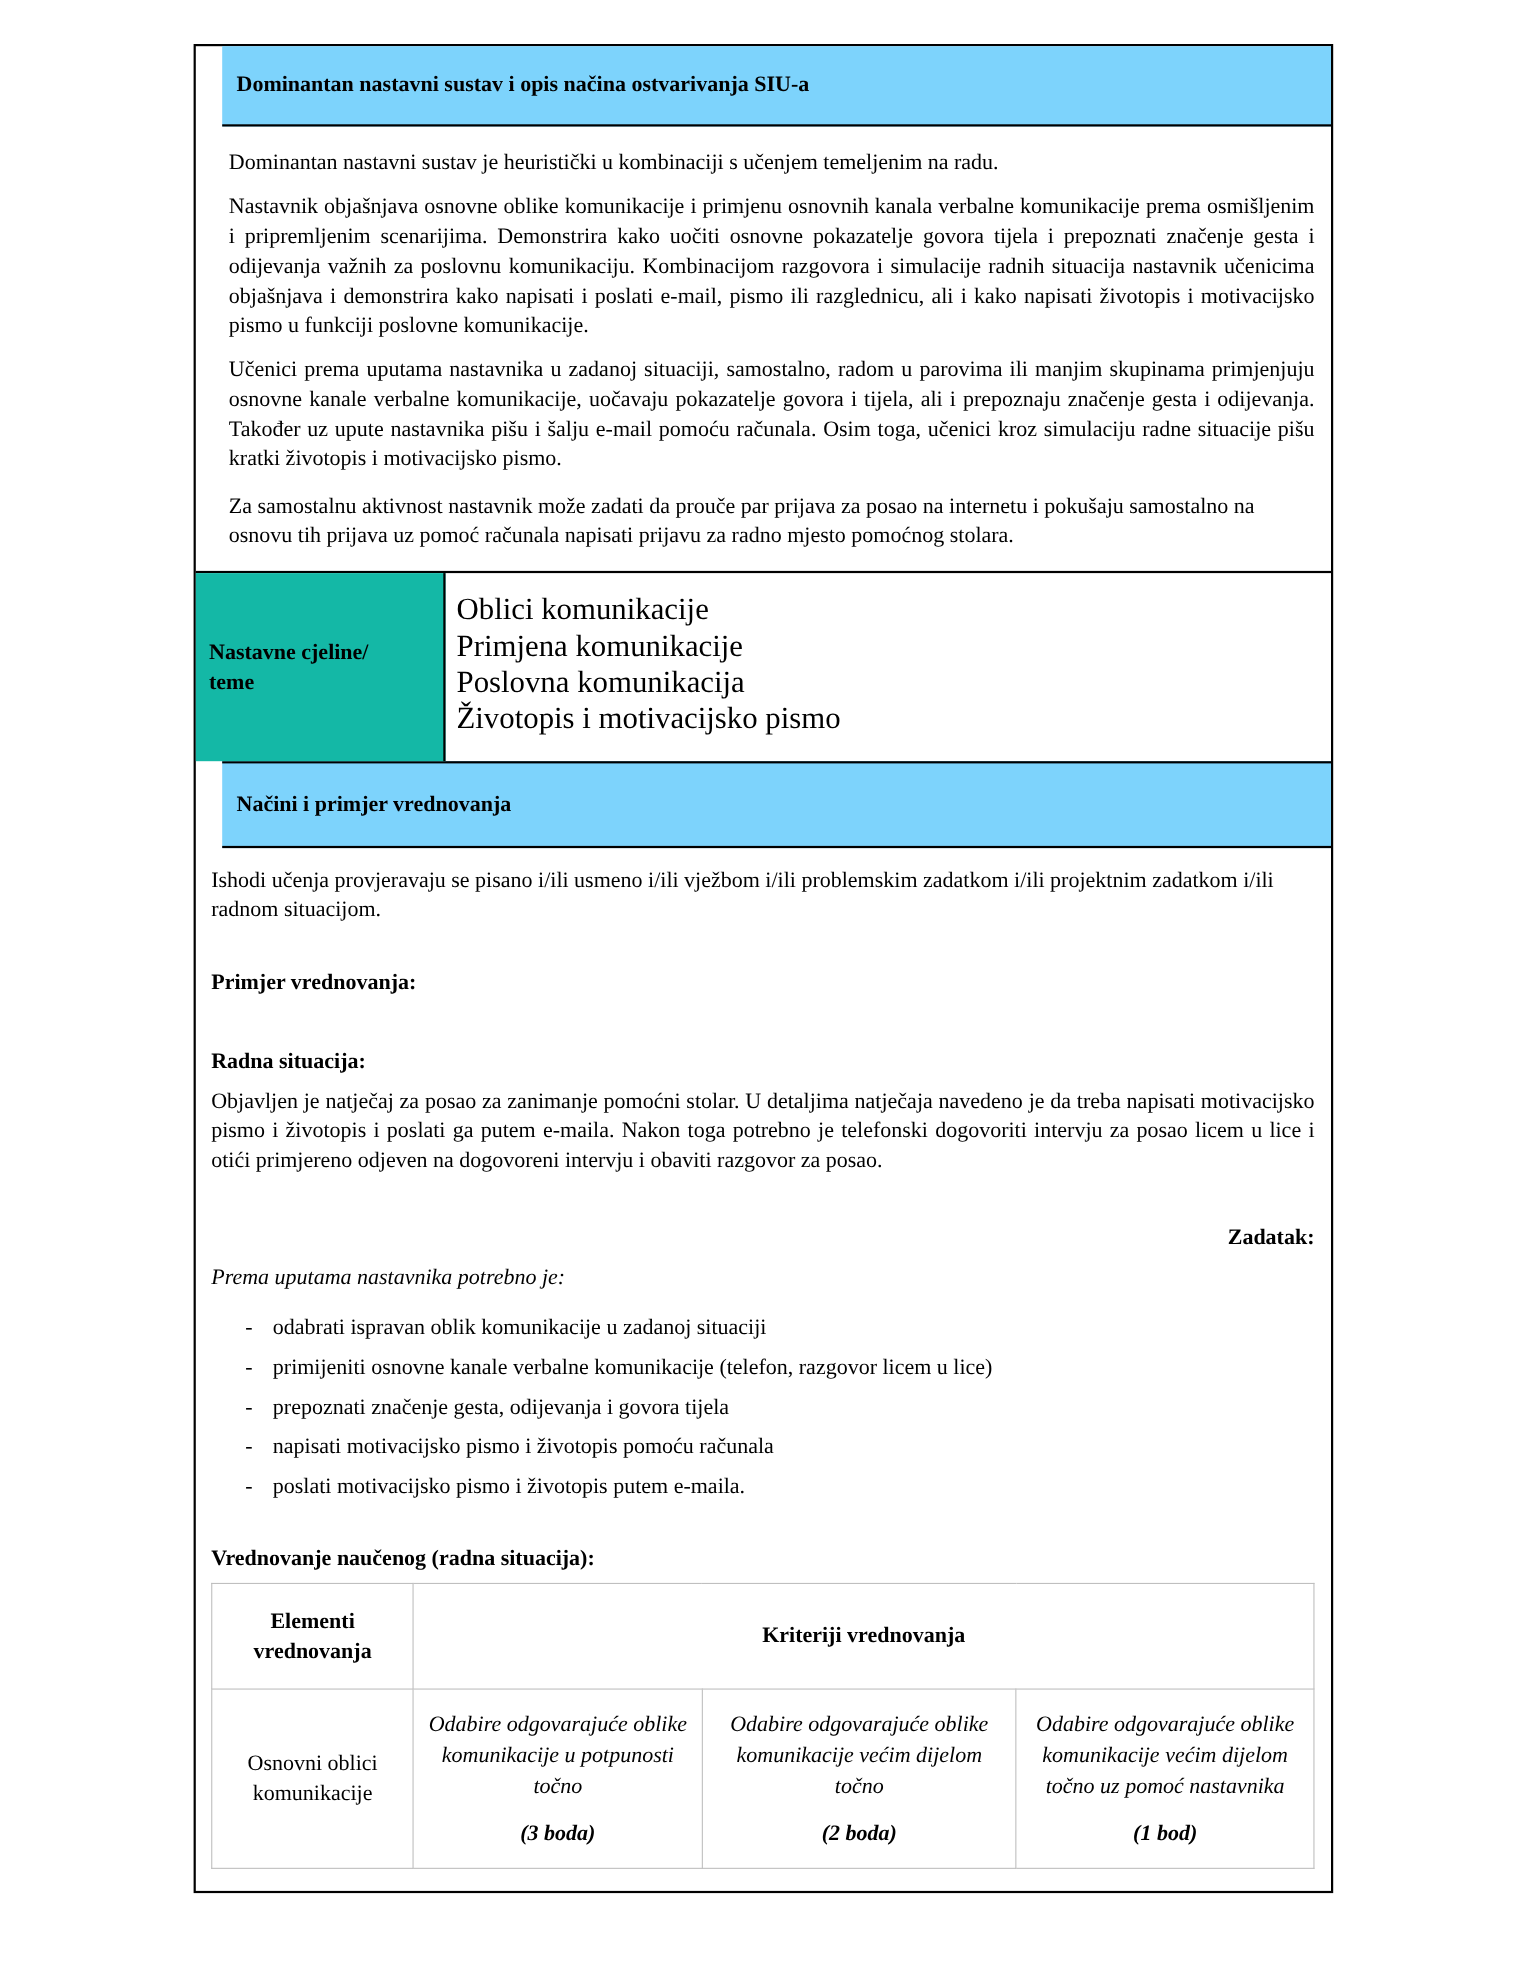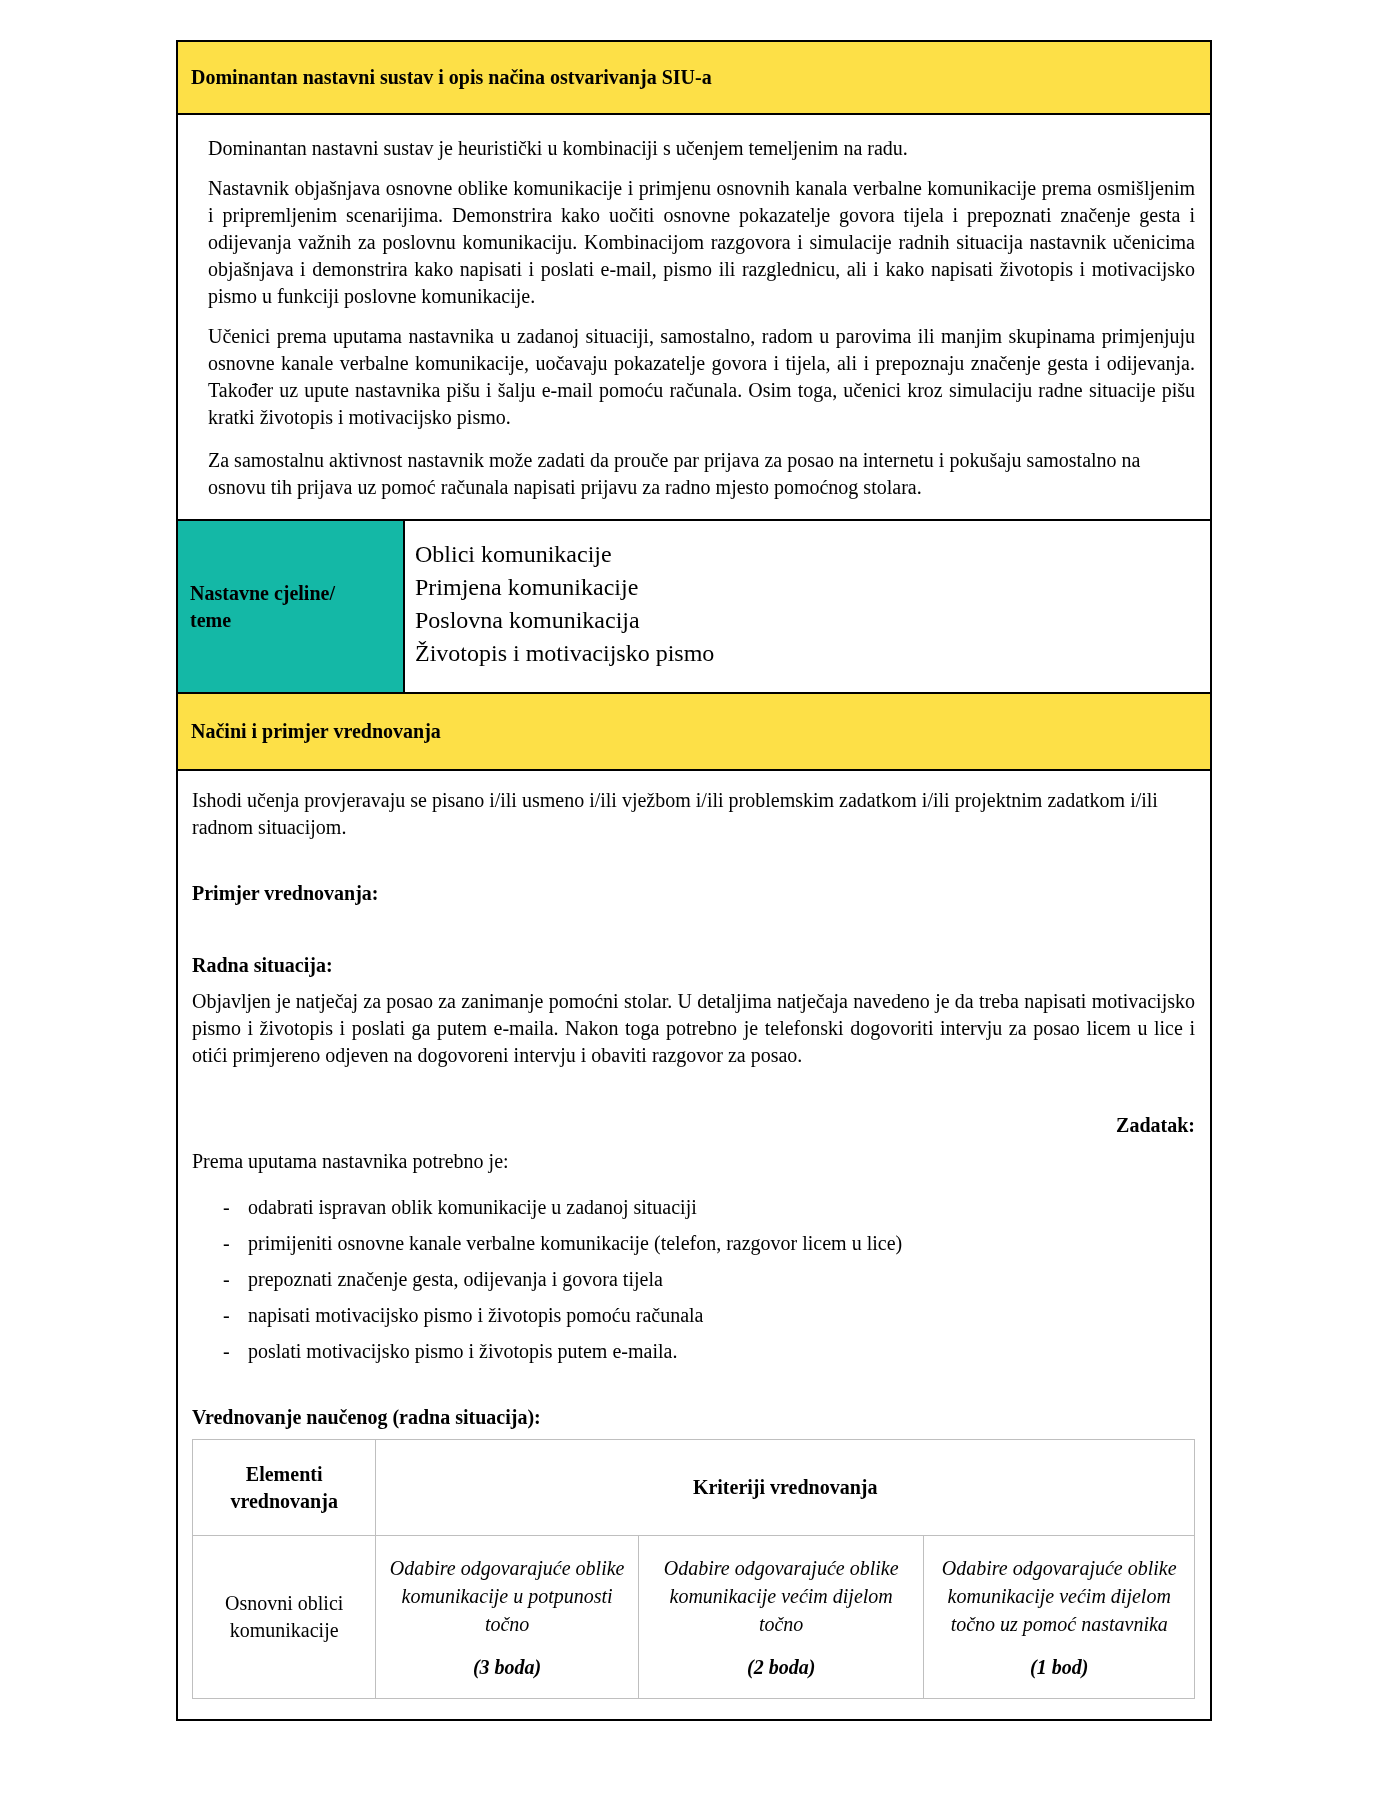--- a/index.html
+++ b/index.html
@@ -19,27 +19,28 @@
     position: absolute;
     left: 176px;
     top: 40px;
     width: 1036px;
     box-sizing: border-box;
     border: 2px solid #000000;
     background: #ffffff;
   }
   
   .band {
-    background: #fde047;
+    background: #7dd3fc;
     display: flex;
     align-items: center;
     padding: 0 13px;
     font-weight: bold;
     font-size: 20px;
     box-sizing: border-box;
+    margin-left: 24px;
   }
   .band1 { height: 73px; border-bottom: 2px solid #000000; }
   .band2 { height: 79px; border-top: 2px solid #000000; border-bottom: 2px solid #000000; font-family: Liberation Serif, serif; }
 
   
   .sec1 {
     padding: 20px 15px 18px 30px;
     font-size: 20px;
     line-height: 27px;
   }
@@ -63,37 +64,37 @@
     flex-direction: column;
     justify-content: center;
     padding: 0 12px;
     font-weight: bold;
     font-size: 20px;
     line-height: 27px;
   }
   .cell-items {
     flex: 1;
     padding: 20px 12px 10px 10px;
-    font-size: 24px;
+    font-size: 28px;
   }
   .cell-items p { margin: 0 0 6px 0; line-height: 27px; }
 
   
   .sec2 {
     padding: 16px 15px 20px 14px;
     font-size: 20px;
     line-height: 27px;
   }
   .sec2 p { margin: 0; }
   .b { font-weight: bold; }
   .mt-primjer { margin-top: 39px !important; }
   .mt-radna-h { margin-top: 45px !important; }
   .mt-radna-t { margin-top: 9px !important; text-align: justify; }
   .mt-zadatak-h { margin-top: 43px !important; text-align: right; }
-  .mt-zadatak-i { margin-top: 9px !important; }
+  .mt-zadatak-i { margin-top: 9px !important; font-style: italic; }
   .mt-vred-h { margin-top: 39px !important; }
 
   .task-list { margin-top: 19px; }
   .task-item { display: flex; margin-bottom: 9px; line-height: 27px; }
   .task-item .dash {
     margin-left: 31px;
     width: 25px;
     flex: none;
   }
 

